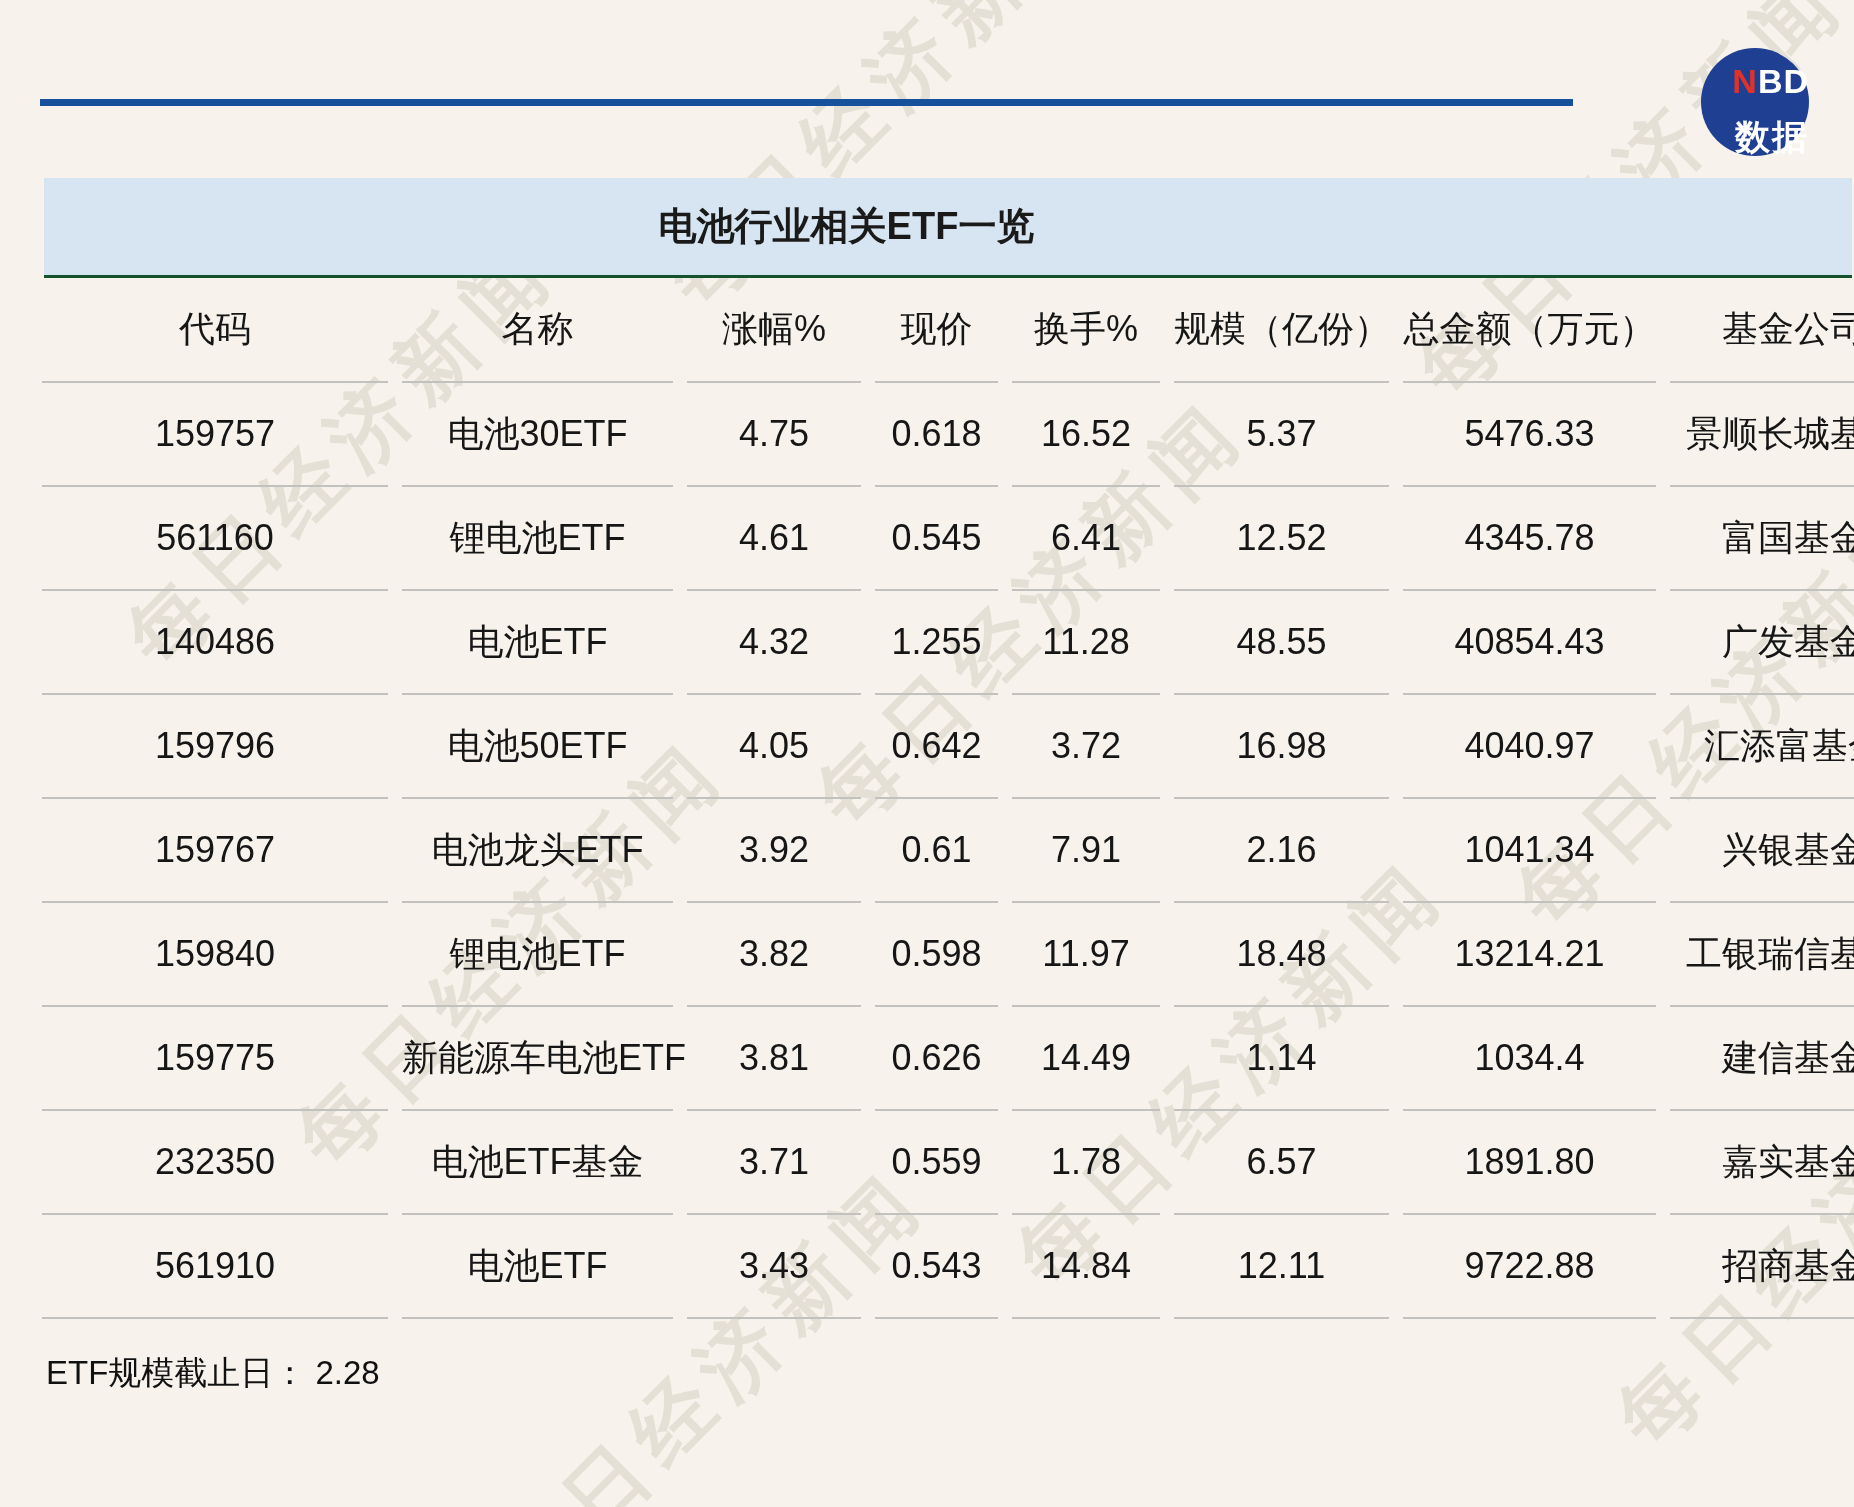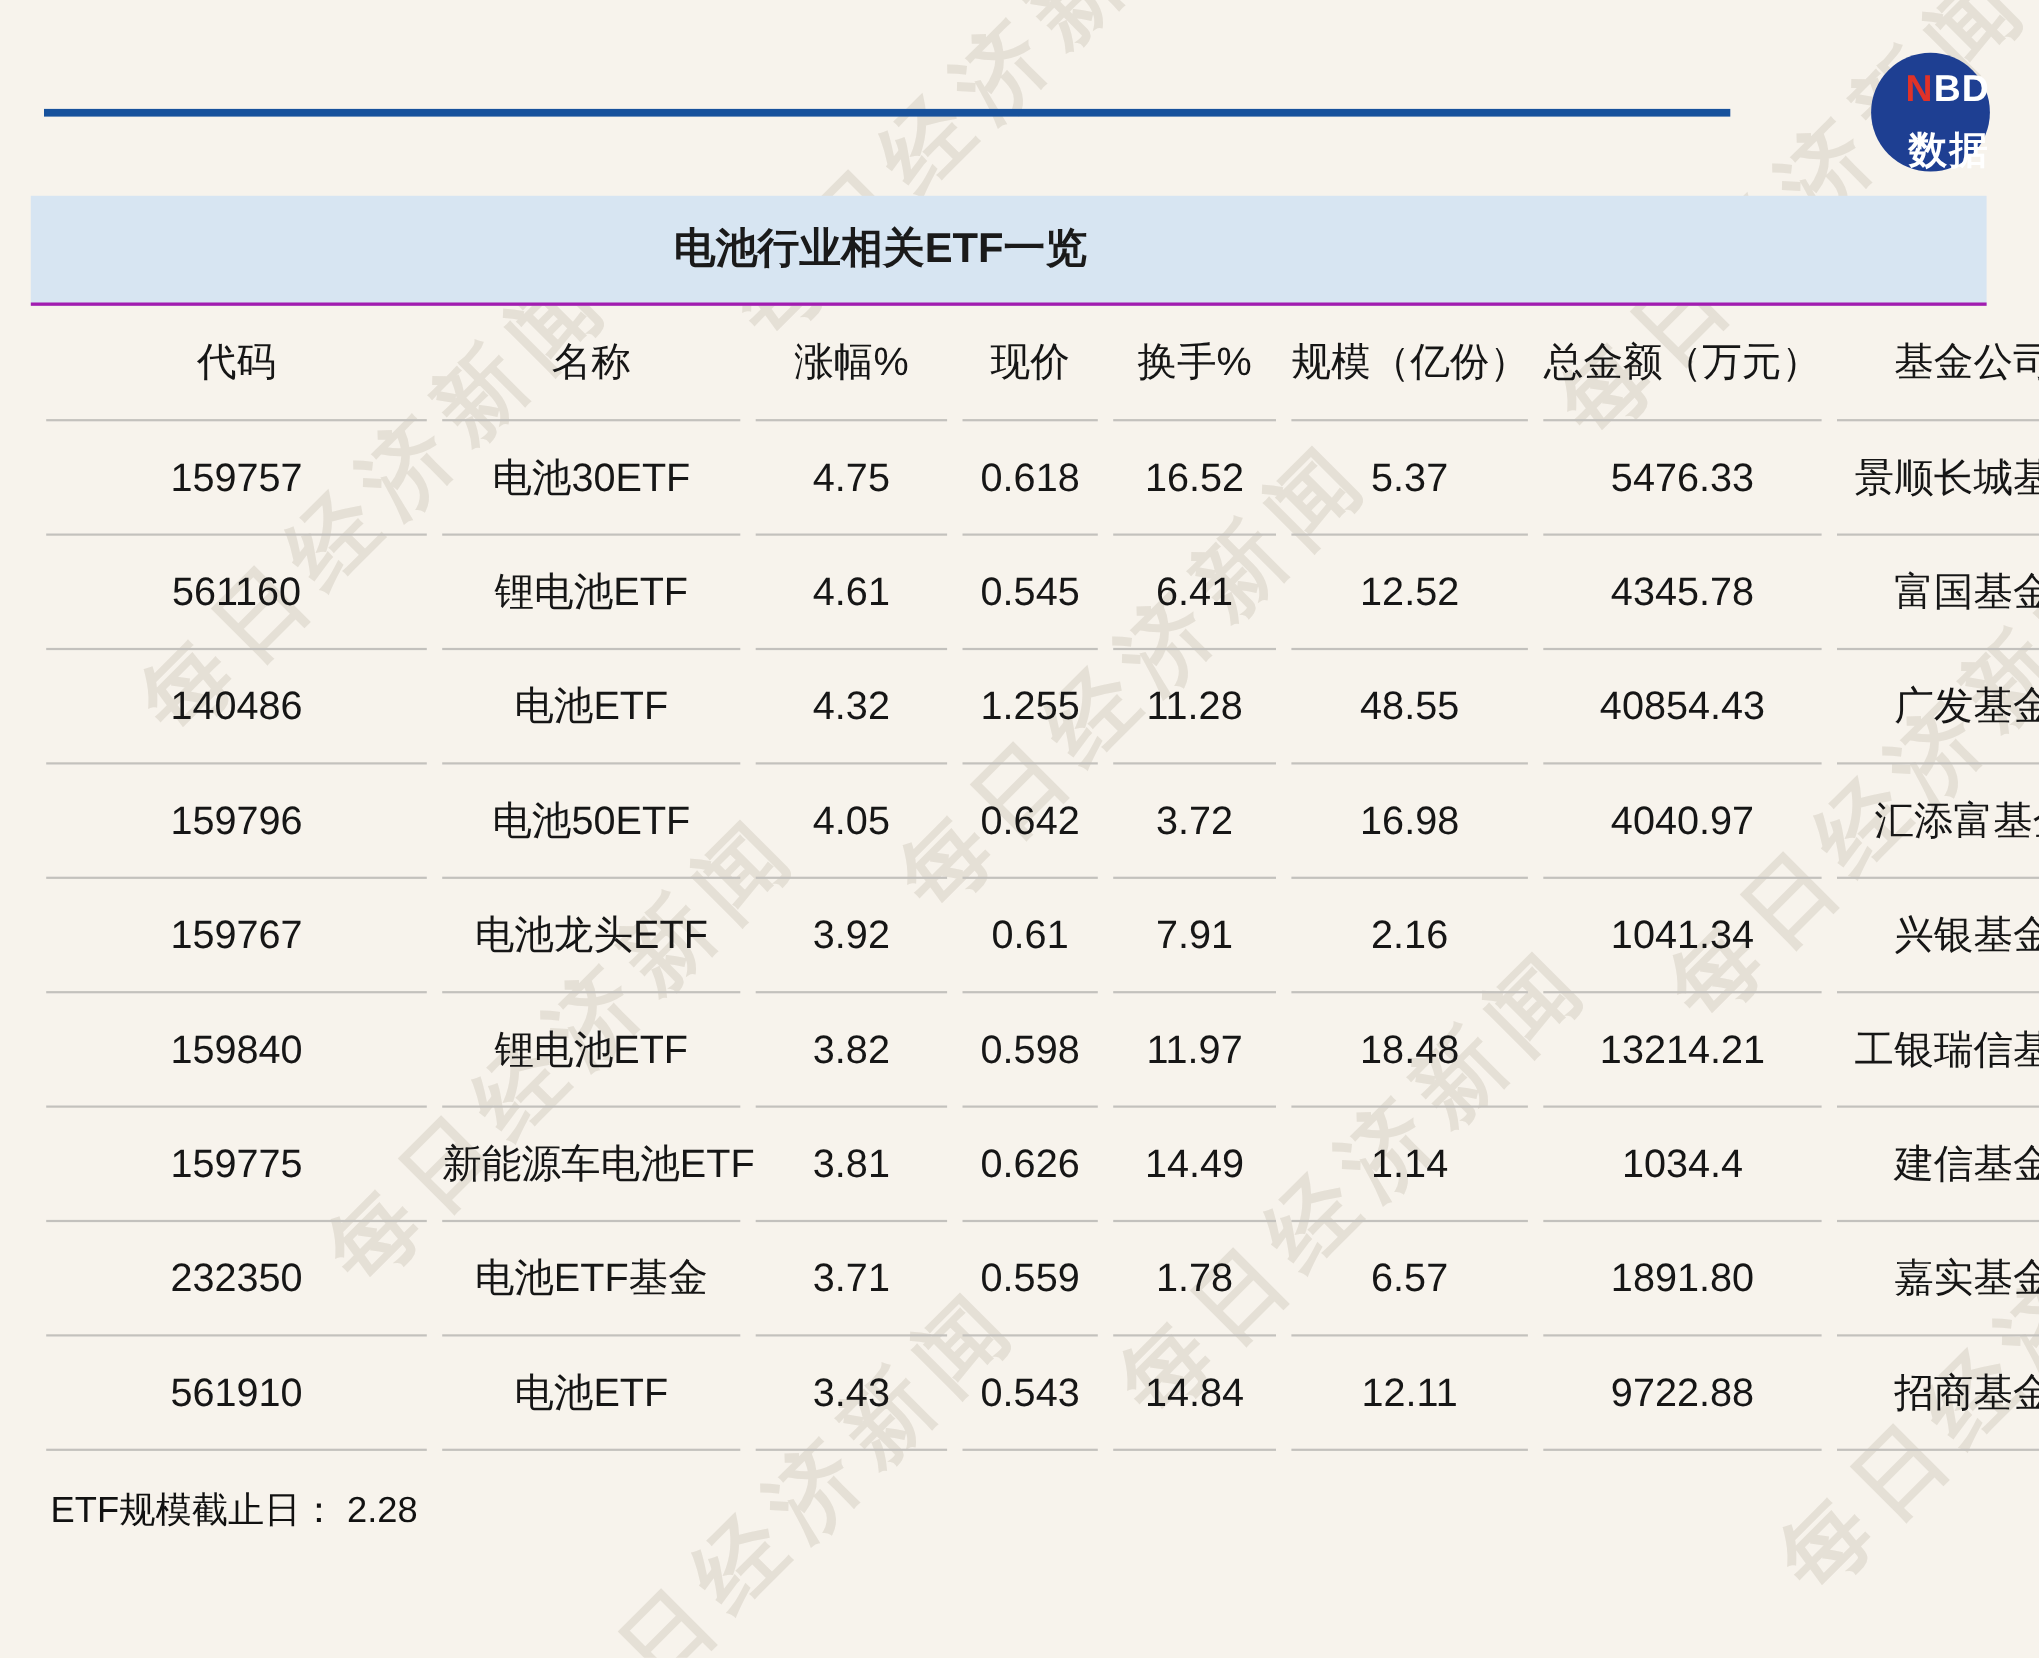--- a/index.html
+++ b/index.html
@@ -48,24 +48,25 @@
     text-align: right;
     color: #ffffff;
   }
   .logo-line1 { margin-top: 15px; font-size: 34px; font-weight: 800; letter-spacing: 1px; line-height: 36px; }
   .logo-line1 .n { color: #e03228; }
   .logo-line2 { font-size: 35px; font-weight: 800; line-height: 40px; letter-spacing: 2px; margin-top: 18px; }
 
   
   .title-band {
     position: relative; z-index: 1;
-    margin: 72px 0 0 28px;
+    margin: 72px 0 0 44px;
     width: 1778px; height: 97px;
     background: #d7e5f2;
-    border-bottom: 3px solid #a21caf;
+    border-bottom: 3px solid #14532d;
+    padding-left: 30px;
   }
   .title-wrap { width: 1545px; height: 97px; text-align: center; }
   .title {
     display: inline-block;
     line-height: 97px;
     font-size: 38px; font-weight: 600;
     color: #1a1a1a;
   }
 
   

